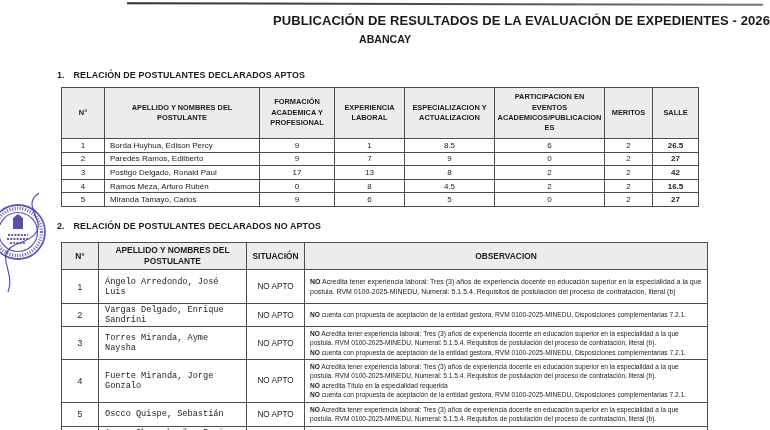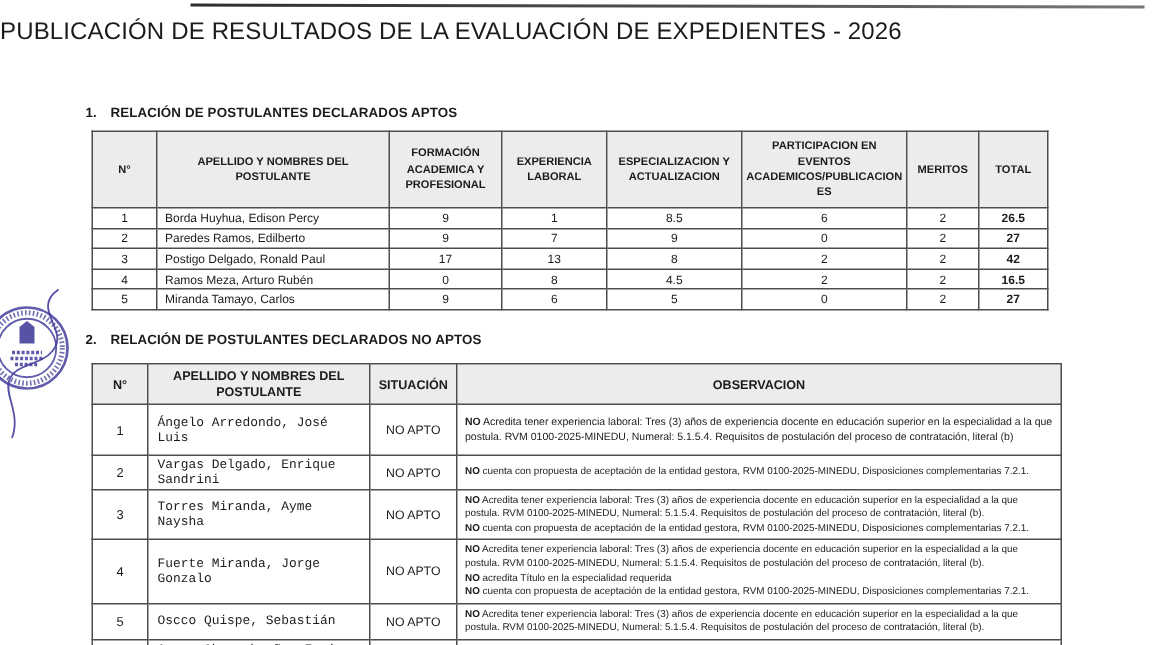--- a/index.html
+++ b/index.html
@@ -8,22 +8,22 @@
   }
   html,body{margin:0;padding:0;}
   body{
     width:770px;height:430px;position:relative;overflow:hidden;
     background:var(--paper);color:var(--ink);
     font-family:"Liberation Sans",sans-serif;
     -webkit-font-smoothing:antialiased;
   }
   .scan-line{position:absolute;top:3px;left:127px;width:636px;height:1.7px;
     background:linear-gradient(90deg,#2e2e2e,#555 60%,#777);transform:rotate(0.12deg);}
-  .title{position:absolute;top:13px;left:0;width:100%;text-align:left;
-    font-weight:normal;font-size:16px;letter-spacing:.1px;}
+  .title{position:absolute;top:13px;left:0;width:100%;text-align:right;
+    font-weight:bold;font-size:13px;letter-spacing:.1px;}
   .subtitle{position:absolute;top:31px;left:50%;transform:translateX(-50%);
     width:700px;text-align:center;font-weight:bold;font-size:10.6px;line-height:1.55;}
   .sec-heading{position:absolute;left:57px;font-weight:bold;font-size:8.9px;
     display:flex;letter-spacing:.1px;}
   .sec-heading .num{margin-right:9px;}
   #sec-aptos{top:70px;}
   #sec-noaptos{top:221px;}
   table{border-collapse:collapse;table-layout:fixed;position:absolute;left:61px;
     background:#fff;}
   #aptos-table{top:87px;width:637px;}
@@ -52,20 +52,21 @@
   .obs-line b{font-weight:bold;}
   #seal{position:absolute;top:192px;left:-10px;width:70px;height:102px;}
 </style>
 </head>
 <body>
 
 <div class="scan-line"></div>
 
 <div class="title">PUBLICACIÓN DE RESULTADOS DE LA EVALUACIÓN DE EXPEDIENTES - 2026</div>
 <div class="subtitle">
+  <div>ABANCAY</div>
 </div>
 
 <div class="sec-heading" id="sec-aptos">
   <span class="num">1.</span>
   <span>RELACIÓN DE POSTULANTES DECLARADOS APTOS</span>
 </div>
 
 <table id="aptos-table">
   <colgroup>
       <col style="width: 43px;">
@@ -79,21 +80,21 @@
     </colgroup>
   <thead>
       <tr>
         <th>N°</th>
         <th>APELLIDO Y NOMBRES DEL POSTULANTE</th>
         <th>FORMACIÓN ACADEMICA Y PROFESIONAL</th>
         <th>EXPERIENCIA LABORAL</th>
         <th>ESPECIALIZACION Y ACTUALIZACION</th>
         <th>PARTICIPACION EN EVENTOS ACADEMICOS/PUBLICACIONES</th>
         <th>MERITOS</th>
-        <th>TOTAL</th>
+        <th>SALLE</th>
       </tr>
     </thead>
   <tbody>
       <tr>
         <td class="c-n">1</td>
         <td class="c-name">Borda Huyhua, Edison Percy</td>
         <td class="c-num">9</td>
         <td class="c-num">1</td>
         <td class="c-num">8.5</td>
         <td class="c-num">6</td>

